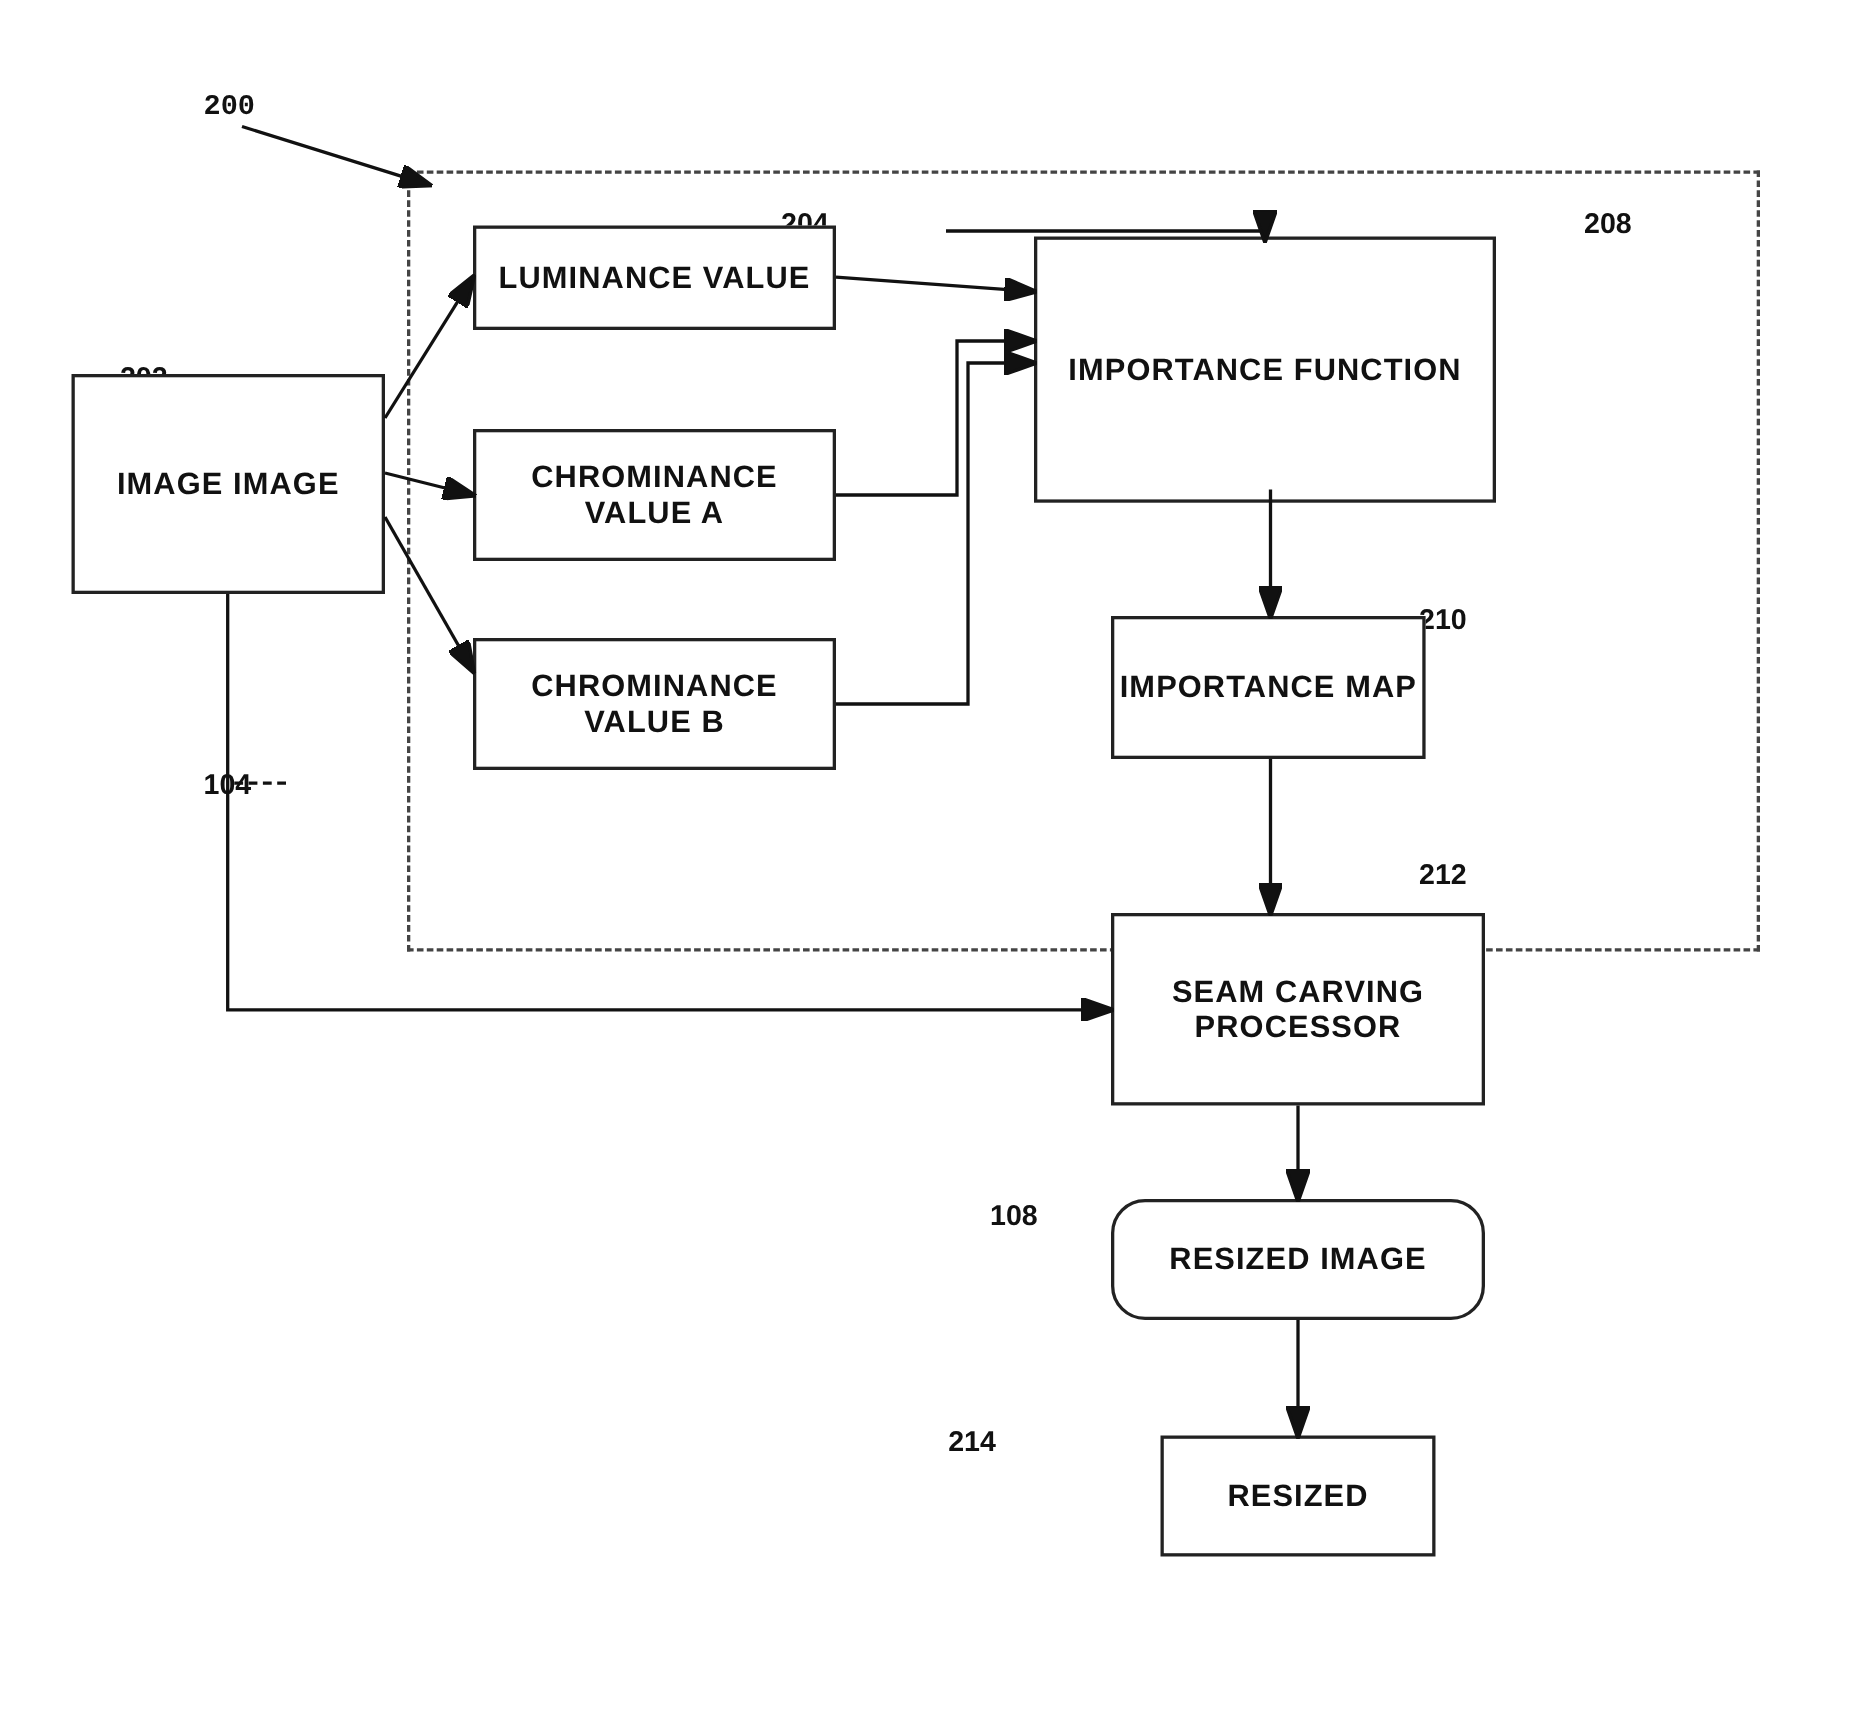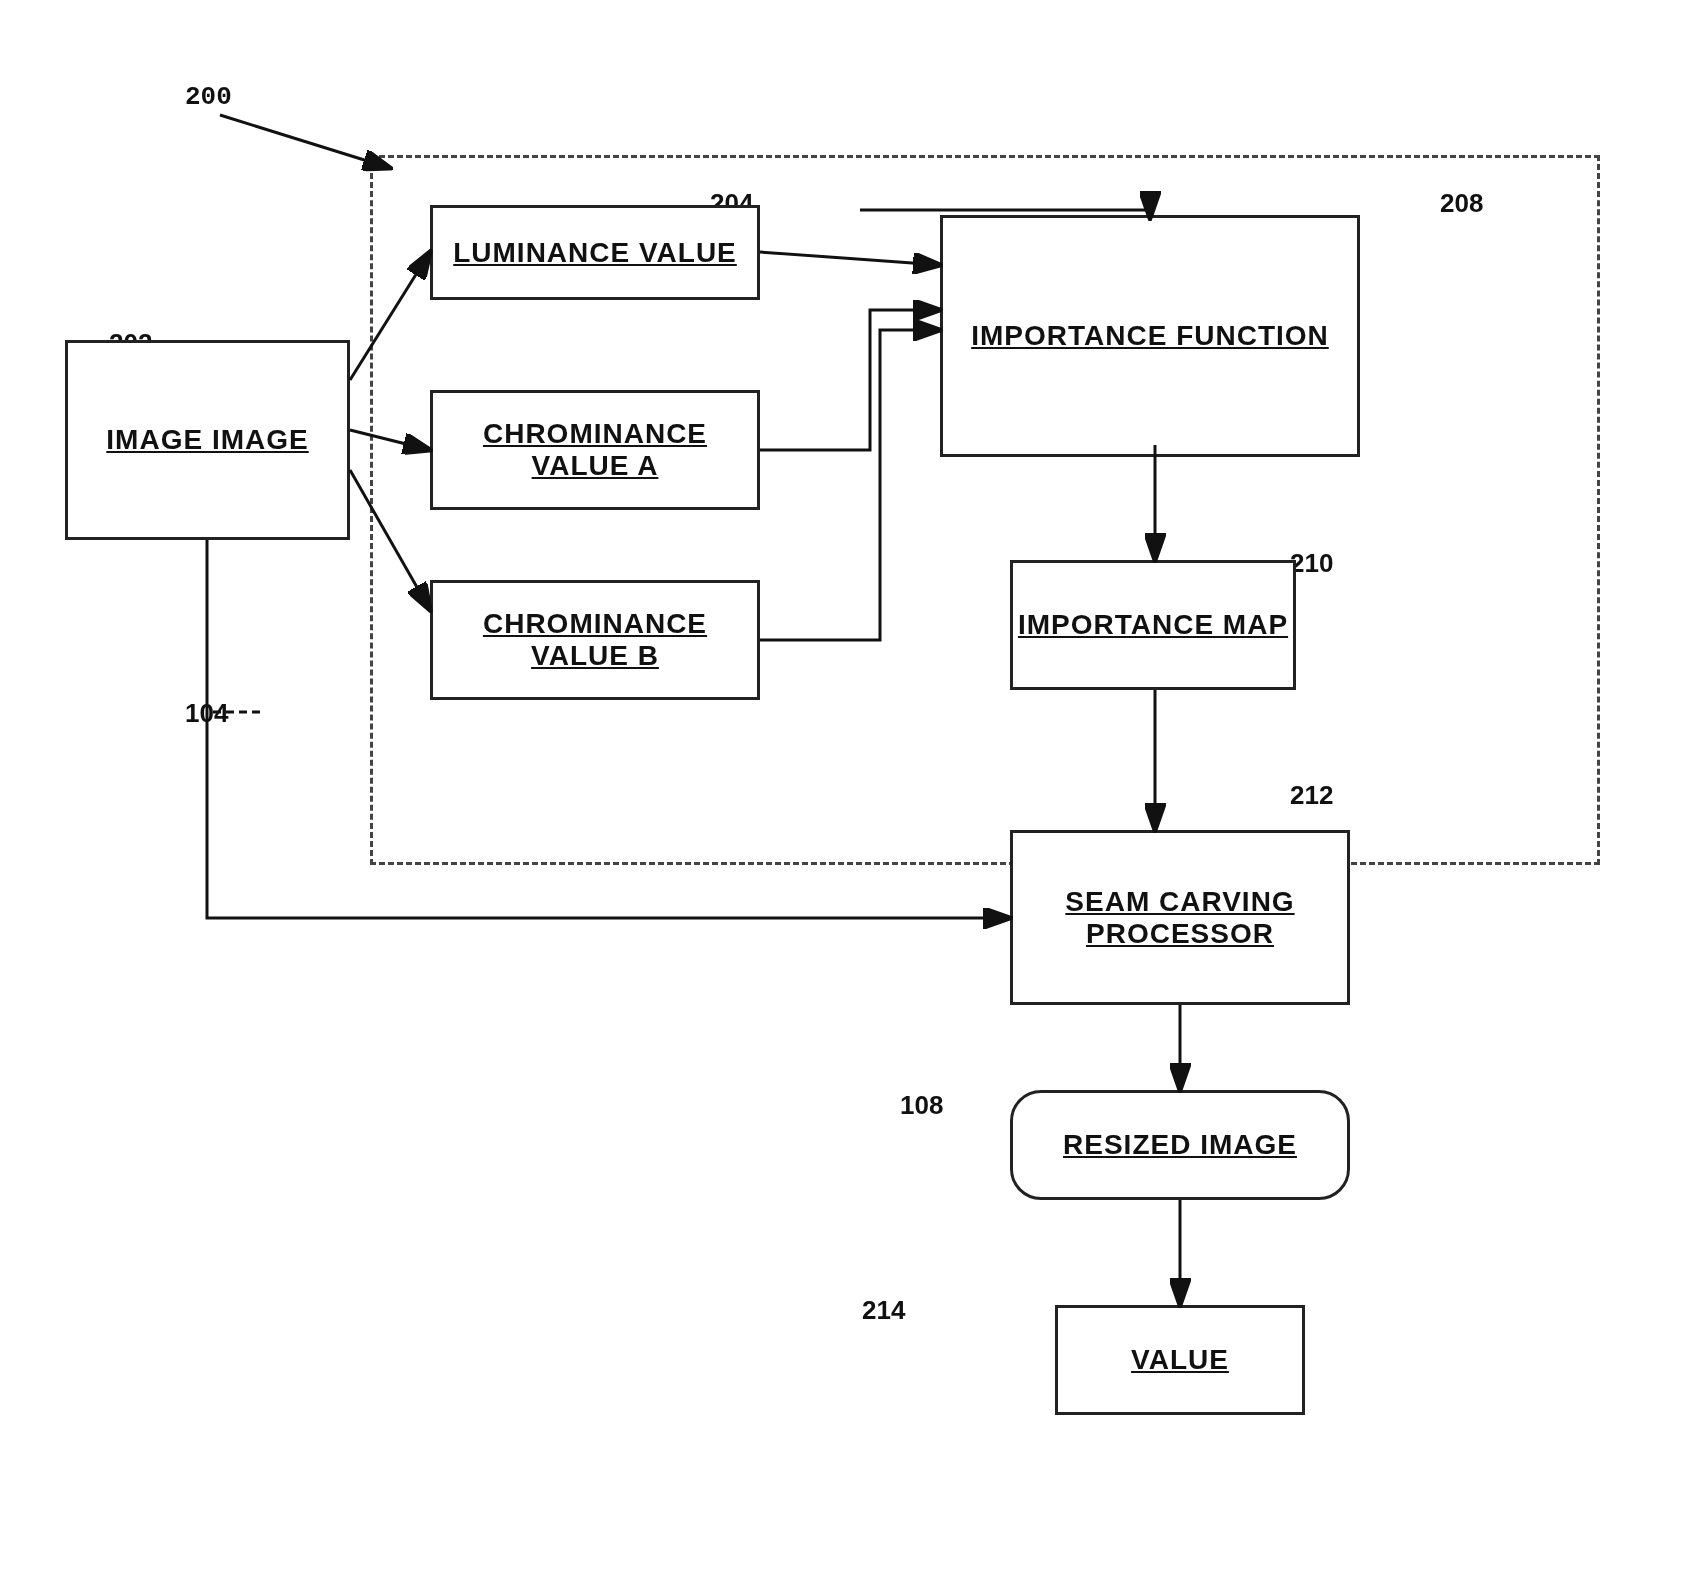--- a/index.html
+++ b/index.html
@@ -22,21 +22,20 @@
       border: 3px solid #222;
       background: #fff;
       display: flex;
       align-items: center;
       justify-content: center;
       text-align: center;
       font-size: 28px;
       font-weight: bold;
       letter-spacing: 1px;
       color: #111;
-      text-decoration: underline;
     }
     .label {
       position: absolute;
       font-size: 26px;
       font-weight: bold;
       color: #111;
       font-family: Arial, sans-serif;
     }
     .dashed-box {
       position: absolute;
@@ -116,21 +115,21 @@
 
   <div class="box" style="left:1010px; top:830px; width:340px; height:175px;">
     <span>SEAM CARVING<br>PROCESSOR</span>
   </div>
 
   <div class="box" style="left:1010px; top:1090px; width:340px; height:110px;border-radius:31px;">
     <span>RESIZED IMAGE</span>
   </div>
 
   <div class="box" style="left:1055px; top:1305px; width:250px; height:110px;">
-    <span>VALUE</span>
+    <span>RESIZED</span>
   </div>
 
   <svg class="arrows">
     <defs>
       <marker id="arrowhead" markerWidth="10" markerHeight="7" refX="9" refY="3.5" orient="auto">
         <polygon points="0 0, 10 3.5, 0 7"></polygon>
       </marker>
     </defs>
 
     <line x1="220" y1="115" x2="390" y2="168" marker-end="url(#arrowhead)"></line>

